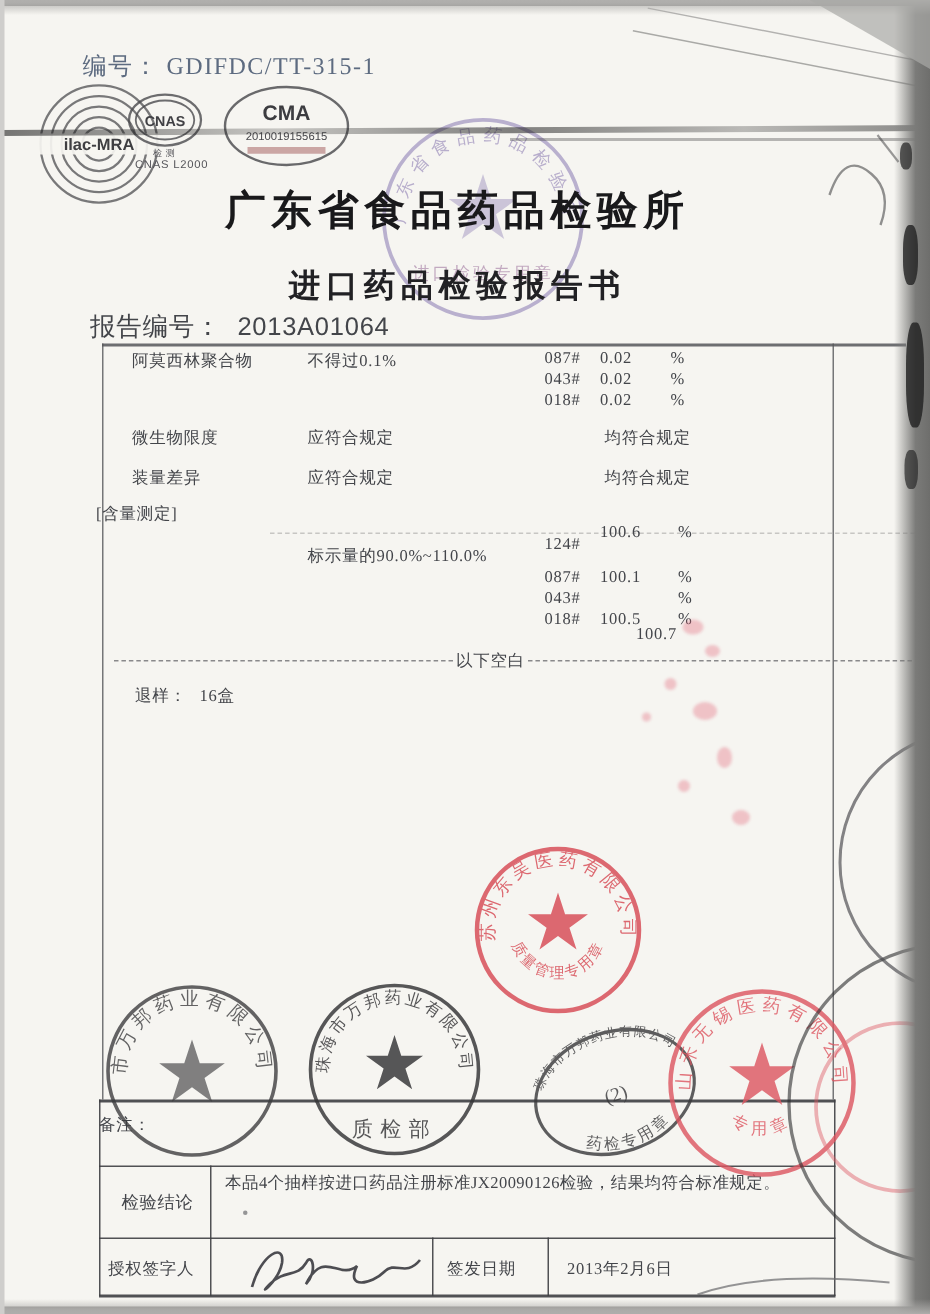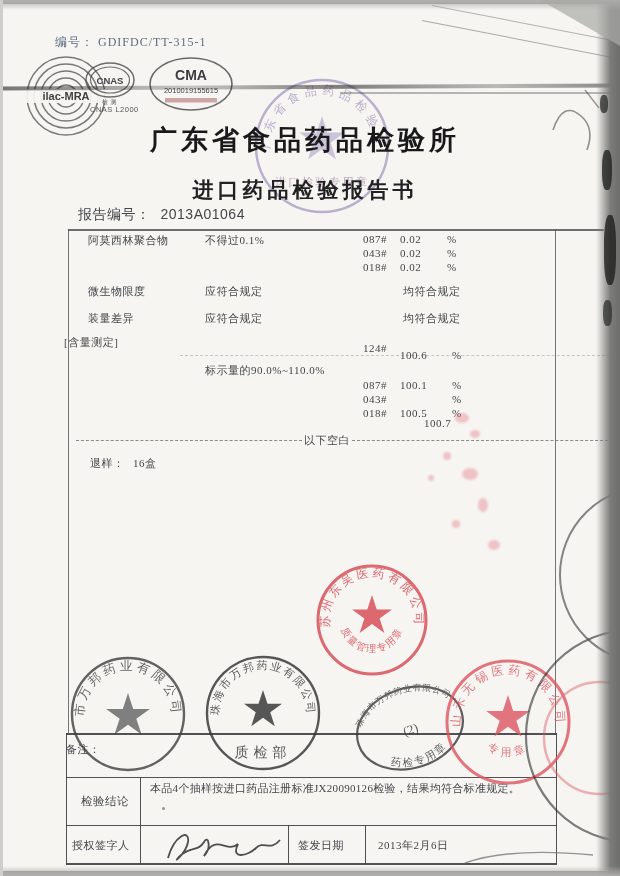--- a/index.html
+++ b/index.html
@@ -15,21 +15,21 @@
   .edge{position:absolute;z-index:9;pointer-events:none;}
   .speck{position:absolute;background:rgba(224,92,112,.33);border-radius:50%;filter:blur(1px);z-index:6;}
   .title{font-family:"Liberation Sans","DejaVu Sans",sans-serif;font-weight:bold;color:#19191b;}
 </style>
 </head>
 <body>
 
 <div class="page">
   <div class="paper"></div>
 
-  <div class="t" style="left:55px;top:34px;font-size:12px;color:#5d6b80;letter-spacing:1px;">
+  <div class="t" style="left:55px;top:34px;font-size:16px;color:#5d6b80;letter-spacing:1px;">
     <span>编号：</span>
     <span>GDIFDC/TT-315-1</span>
   </div>
 
   <svg class="stamp" style="left:24px;top:54px;z-index:3;" width="84" height="84">
     <g stroke="#4f4f52" stroke-width="1.5" fill="none" opacity=".75">
       <circle cx="42" cy="42" r="39"></circle>
         <circle cx="42" cy="42" r="32"></circle>
         <circle cx="42" cy="42" r="25"></circle>
         <circle cx="42" cy="42" r="18"></circle>
@@ -59,21 +59,21 @@
     <circle cx="72" cy="72" r="66" stroke="#9183b8" stroke-width="2.5" fill="none"></circle>
     <text font-size="12" letter-spacing="5" fill="#8f7fb4">
       <textPath href="#ts-arc" startOffset="50%" text-anchor="middle">广东省食品药品检验所</textPath>
     </text>
     <path d="M0,-1 L0.225,-0.309 L0.951,-0.309 L0.363,0.118 L0.588,0.809 L0,0.382 L-0.588,0.809 L-0.363,0.118 L-0.951,-0.309 L-0.225,-0.309 Z" transform="translate(72 66) scale(24)" fill="#9183b8" opacity=".7"></path>
     <text x="72" y="112" text-anchor="middle" font-size="11.5" letter-spacing="2" fill="#a077a0">进口检验专用章</text>
   </svg>
 
   <div class="t title" style="left:0;top:122px;width:610px;text-align:center;font-size:27px;letter-spacing:4px;z-index:5;">广东省食品药品检验所</div>
   <div class="t title" style="left:0;top:176px;width:610px;text-align:center;font-size:21px;letter-spacing:4px;color:#212124;">进口药品检验报告书</div>
-  <div class="t" style="left:78px;top:206px;font-size:14px;">
+  <div class="t" style="left:60px;top:206px;font-size:17px;">
     <span>报告编号：</span>
     <span style="margin-left:6px;font-family:'Liberation Sans',sans-serif;">2013A01064</span>
   </div>
 
   <div class="hl" style="left:68px;top:229px;width:536px;height:1.6px;"></div>
   <div class="vl" style="left:68px;top:229px;width:1.2px;height:504px;"></div>
   <div class="vl" style="left:555px;top:229px;width:1.2px;height:504px;"></div>
 
   <div class="t" style="left:88px;top:233px;">阿莫西林聚合物</div>
   <div class="t" style="left:205px;top:233px;">不得过0.1%</div>
@@ -90,21 +90,21 @@
   <div class="t" style="left:88px;top:284px;">微生物限度</div>
   <div class="t" style="left:205px;top:284px;">应符合规定</div>
   <div class="t" style="left:403px;top:284px;">均符合规定</div>
 
   <div class="t" style="left:88px;top:311px;">装量差异</div>
   <div class="t" style="left:205px;top:311px;">应符合规定</div>
   <div class="t" style="left:403px;top:311px;">均符合规定</div>
 
   <div class="t" style="left:64px;top:335px;">[含量测定]</div>
   <div class="t" style="left:205px;top:363px;">标示量的90.0%~110.0%</div>
-  <div class="t" style="left:363px;top:342px;">124#</div>
+  <div class="t" style="left:363px;top:357px;">124#</div>
   <div class="t" style="left:400px;top:349px;">100.6</div>
   <div class="t" style="left:452px;top:349px;">%</div>
   <div class="t" style="left:363px;top:379px;">087#</div>
   <div class="t" style="left:400px;top:379px;">100.1</div>
   <div class="t" style="left:452px;top:379px;">%</div>
   <div class="t" style="left:363px;top:393px;">043#</div>
   <div class="t" style="left:424px;top:393px;margin-top:24px;">100.7</div>
   <div class="t" style="left:452px;top:393px;">%</div>
   <div class="t" style="left:363px;top:407px;">018#</div>
   <div class="t" style="left:400px;top:407px;">100.5</div>

